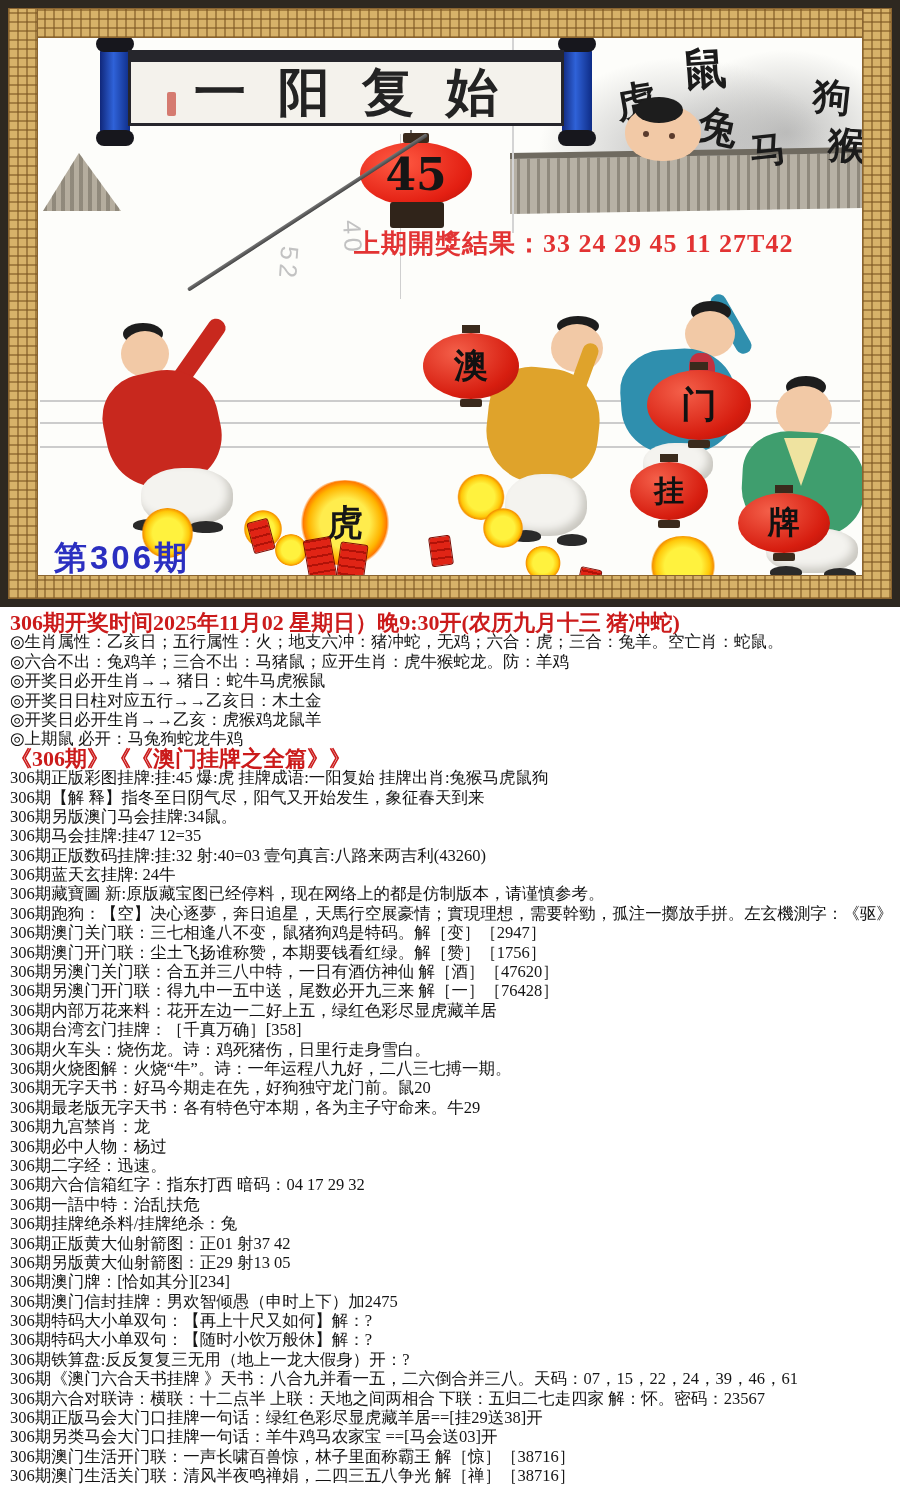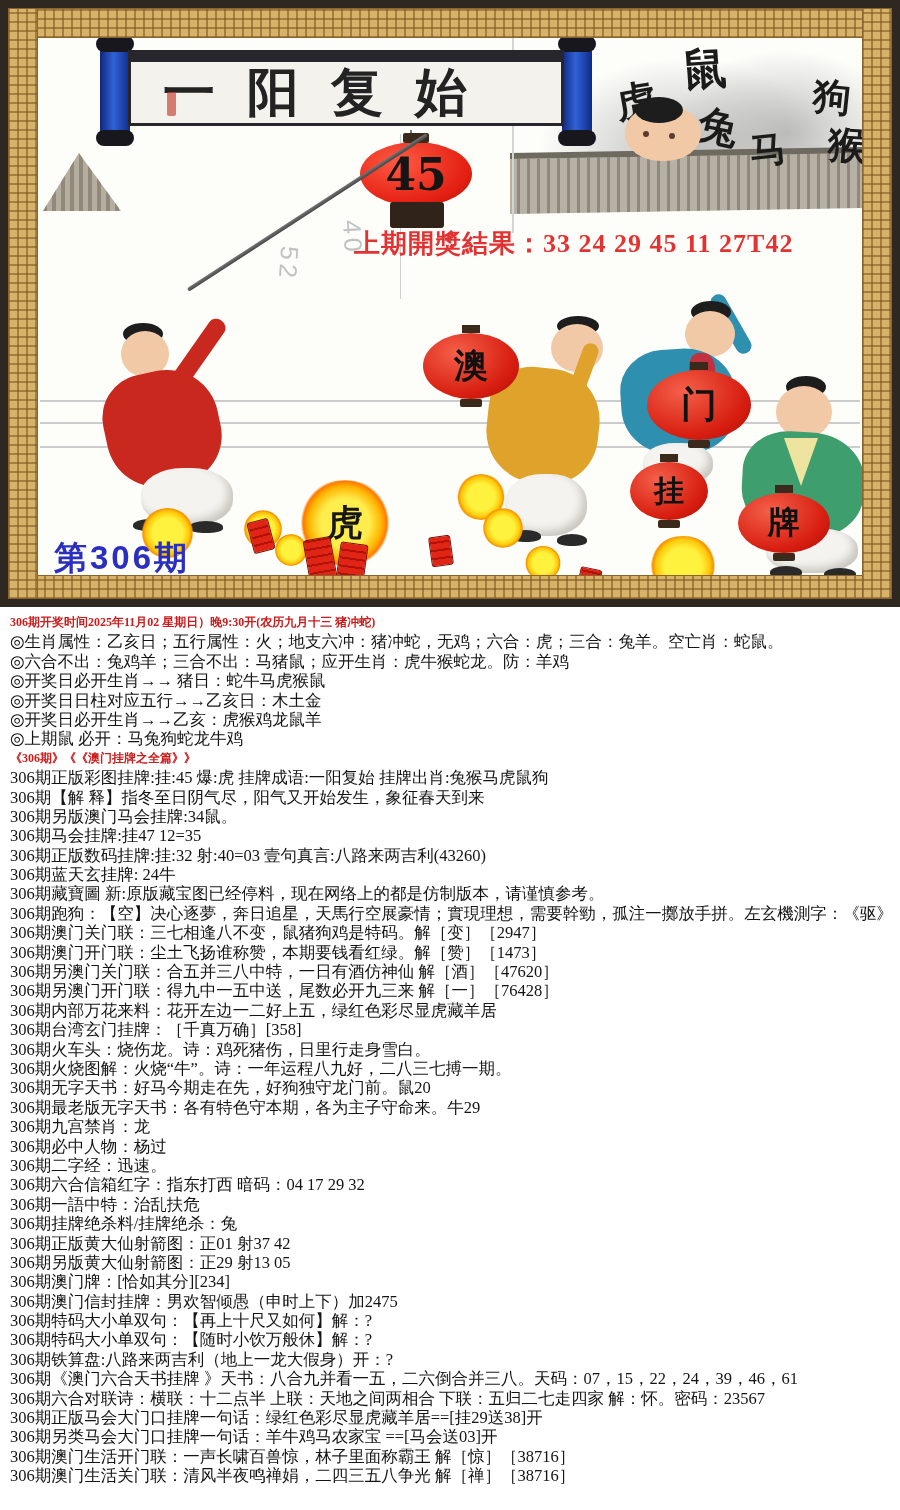--- a/index.html
+++ b/index.html
@@ -38,21 +38,21 @@
 
   
   .banner{position:absolute;left:62px;top:4px;width:492px;height:98px;}
   .roller{position:absolute;top:0;bottom:0;width:30px;border-radius:10px;
     background:linear-gradient(90deg,#10277a,#2f62d8 45%,#0e2c86);}
   .roller.lft{left:0}.roller.rgt{right:0}
   .roller::before,.roller::after{content:"";position:absolute;left:-4px;right:-4px;height:16px;
     background:#17171d;border-radius:8px;}
   .roller::before{top:-6px}.roller::after{bottom:-6px}
   .bpanel{position:absolute;left:28px;right:28px;top:8px;bottom:14px;background:#f4f2ec;
-    border:3px solid #26262c;border-top-width:12px;display:flex;align-items:center;justify-content:flex-start;}
+    border:3px solid #26262c;border-top-width:12px;display:flex;align-items:center;justify-content:center;}
   .btext{font-size:52px;font-weight:bold;color:#232323;letter-spacing:32px;padding-left:32px;white-space:nowrap;}
   .bseal{position:absolute;left:36px;top:30px;width:9px;height:24px;background:#c43b2e;opacity:.65;border-radius:2px;}
 
   
   .lant45{position:absolute;left:322px;top:104px;width:112px;height:64px;border-radius:50%;
     background:radial-gradient(ellipse at 35% 32%,#ff5a43,#e31f12 68%,#b01106);
     display:flex;align-items:center;justify-content:center;}
   .lant45::before{content:"";position:absolute;top:-9px;left:43px;width:26px;height:10px;background:#3a2a1c;border-radius:2px;}
   .l45num{font-size:44px;font-weight:bold;color:#151515;font-family:"DejaVu Serif",serif;}
   .l45base{position:absolute;left:352px;top:164px;width:54px;height:26px;background:#30241a;border-radius:3px;}
@@ -114,21 +114,21 @@
   .sk{position:absolute;color:#c2c2c2;font-size:25px;writing-mode:vertical-lr;
     font-family:"Liberation Sans",sans-serif;letter-spacing:4px;}
   .sk52{left:236px;top:208px;transform:rotate(4deg)}
   .sk40{left:300px;top:182px;transform:rotate(-3deg)}
 
   
   .info{position:absolute;left:0;top:607px;width:900px;height:903px;background:#ffffff;
     padding:6px 0 0 10px;box-sizing:border-box;}
   .line{height:19.4px;line-height:19.4px;font-size:16.5px;color:#141414;white-space:nowrap;}
   .line.red{color:#cb1b1b;font-weight:bold;}
-  .line.lg{font-size:12px;}
+  .line.lg{font-size:22px;}
 </style>
 </head>
 <body>
 
 <div class="poster">
   <div class="fb t"></div>
   <div class="fb b"></div>
   <div class="fb l"></div>
   <div class="fb r"></div>
   <div class="gold t"></div>
@@ -266,42 +266,42 @@
       <div class="line red lg">《306期》《《澳门挂牌之全篇》》</div>
       <div class="line">306期正版彩图挂牌:挂:45 爆:虎 挂牌成语:一阳复始 挂牌出肖:兔猴马虎鼠狗</div>
       <div class="line">306期【解 释】指冬至日阴气尽，阳气又开始发生，象征春天到来</div>
       <div class="line">306期另版澳门马会挂牌:34鼠。</div>
       <div class="line">306期马会挂牌:挂47 12=35</div>
       <div class="line">306期正版数码挂牌:挂:32 射:40=03 壹句真言:八路来两吉利(43260)</div>
       <div class="line">306期蓝天玄挂牌: 24牛</div>
       <div class="line">306期藏寶圖 新:原版藏宝图已经停料，现在网络上的都是仿制版本，请谨慎参考。</div>
       <div class="line">306期跑狗：【空】决心逐夢，奔日追星，天馬行空展豪情；實現理想，需要幹勁，孤注一擲放手拼。左玄機測字：《驱》</div>
       <div class="line">306期澳门关门联：三七相逢八不变，鼠猪狗鸡是特码。解［变］［2947］</div>
-      <div class="line">306期澳门开门联：尘土飞扬谁称赞，本期要钱看红绿。解［赞］［1473］</div>
+      <div class="line">306期澳门开门联：尘土飞扬谁称赞，本期要钱看红绿。解［赞］［1756］</div>
       <div class="line">306期另澳门关门联：合五并三八中特，一日有酒仿神仙 解［酒］［47620］</div>
       <div class="line">306期另澳门开门联：得九中一五中送，尾数必开九三来 解［一］［76428］</div>
       <div class="line">306期内部万花来料：花开左边一二好上五，绿红色彩尽显虎藏羊居</div>
       <div class="line">306期台湾玄门挂牌：［千真万确］[358]</div>
       <div class="line">306期火车头：烧伤龙。诗：鸡死猪伤，日里行走身雪白。</div>
       <div class="line">306期火烧图解：火烧“牛”。诗：一年运程八九好，二八三七搏一期。</div>
       <div class="line">306期无字天书：好马今期走在先，好狗独守龙门前。鼠20</div>
       <div class="line">306期最老版无字天书：各有特色守本期，各为主子守命来。牛29</div>
       <div class="line">306期九宫禁肖：龙</div>
       <div class="line">306期必中人物：杨过</div>
       <div class="line">306期二字经：迅速。</div>
       <div class="line">306期六合信箱红字：指东打西 暗码：04 17 29 32</div>
       <div class="line">306期一語中特：治乱扶危</div>
       <div class="line">306期挂牌绝杀料/挂牌绝杀：兔</div>
       <div class="line">306期正版黄大仙射箭图：正01 射37 42</div>
       <div class="line">306期另版黄大仙射箭图：正29 射13 05</div>
       <div class="line">306期澳门牌：[恰如其分][234]</div>
       <div class="line">306期澳门信封挂牌：男欢智倾愚（申时上下）加2475</div>
       <div class="line">306期特码大小单双句：【再上十尺又如何】解：?</div>
       <div class="line">306期特码大小单双句：【随时小饮万般休】解：?</div>
-      <div class="line">306期铁算盘:八路来两吉利（地上一龙大假身）开：?</div>
+      <div class="line">306期铁算盘:反反复复三无用（地上一龙大假身）开：?</div>
       <div class="line">306期《澳门六合天书挂牌 》天书：八合九并看一五，二六倒合并三八。天码：07，15，22，24，39，46，61</div>
       <div class="line">306期六合对联诗：横联：十二点半 上联：天地之间两相合 下联：五归二七走四家 解：怀。密码：23567</div>
       <div class="line">306期正版马会大门口挂牌一句话：绿红色彩尽显虎藏羊居==[挂29送38]开</div>
       <div class="line">306期另类马会大门口挂牌一句话：羊牛鸡马农家宝 ==[马会送03]开</div>
       <div class="line">306期澳门生活开门联：一声长啸百兽惊，林子里面称霸王 解［惊］［38716］</div>
       <div class="line">306期澳门生活关门联：清风半夜鸣禅娟，二四三五八争光 解［禅］［38716］</div>
     </div>
 </div>
 
 </body></html>

